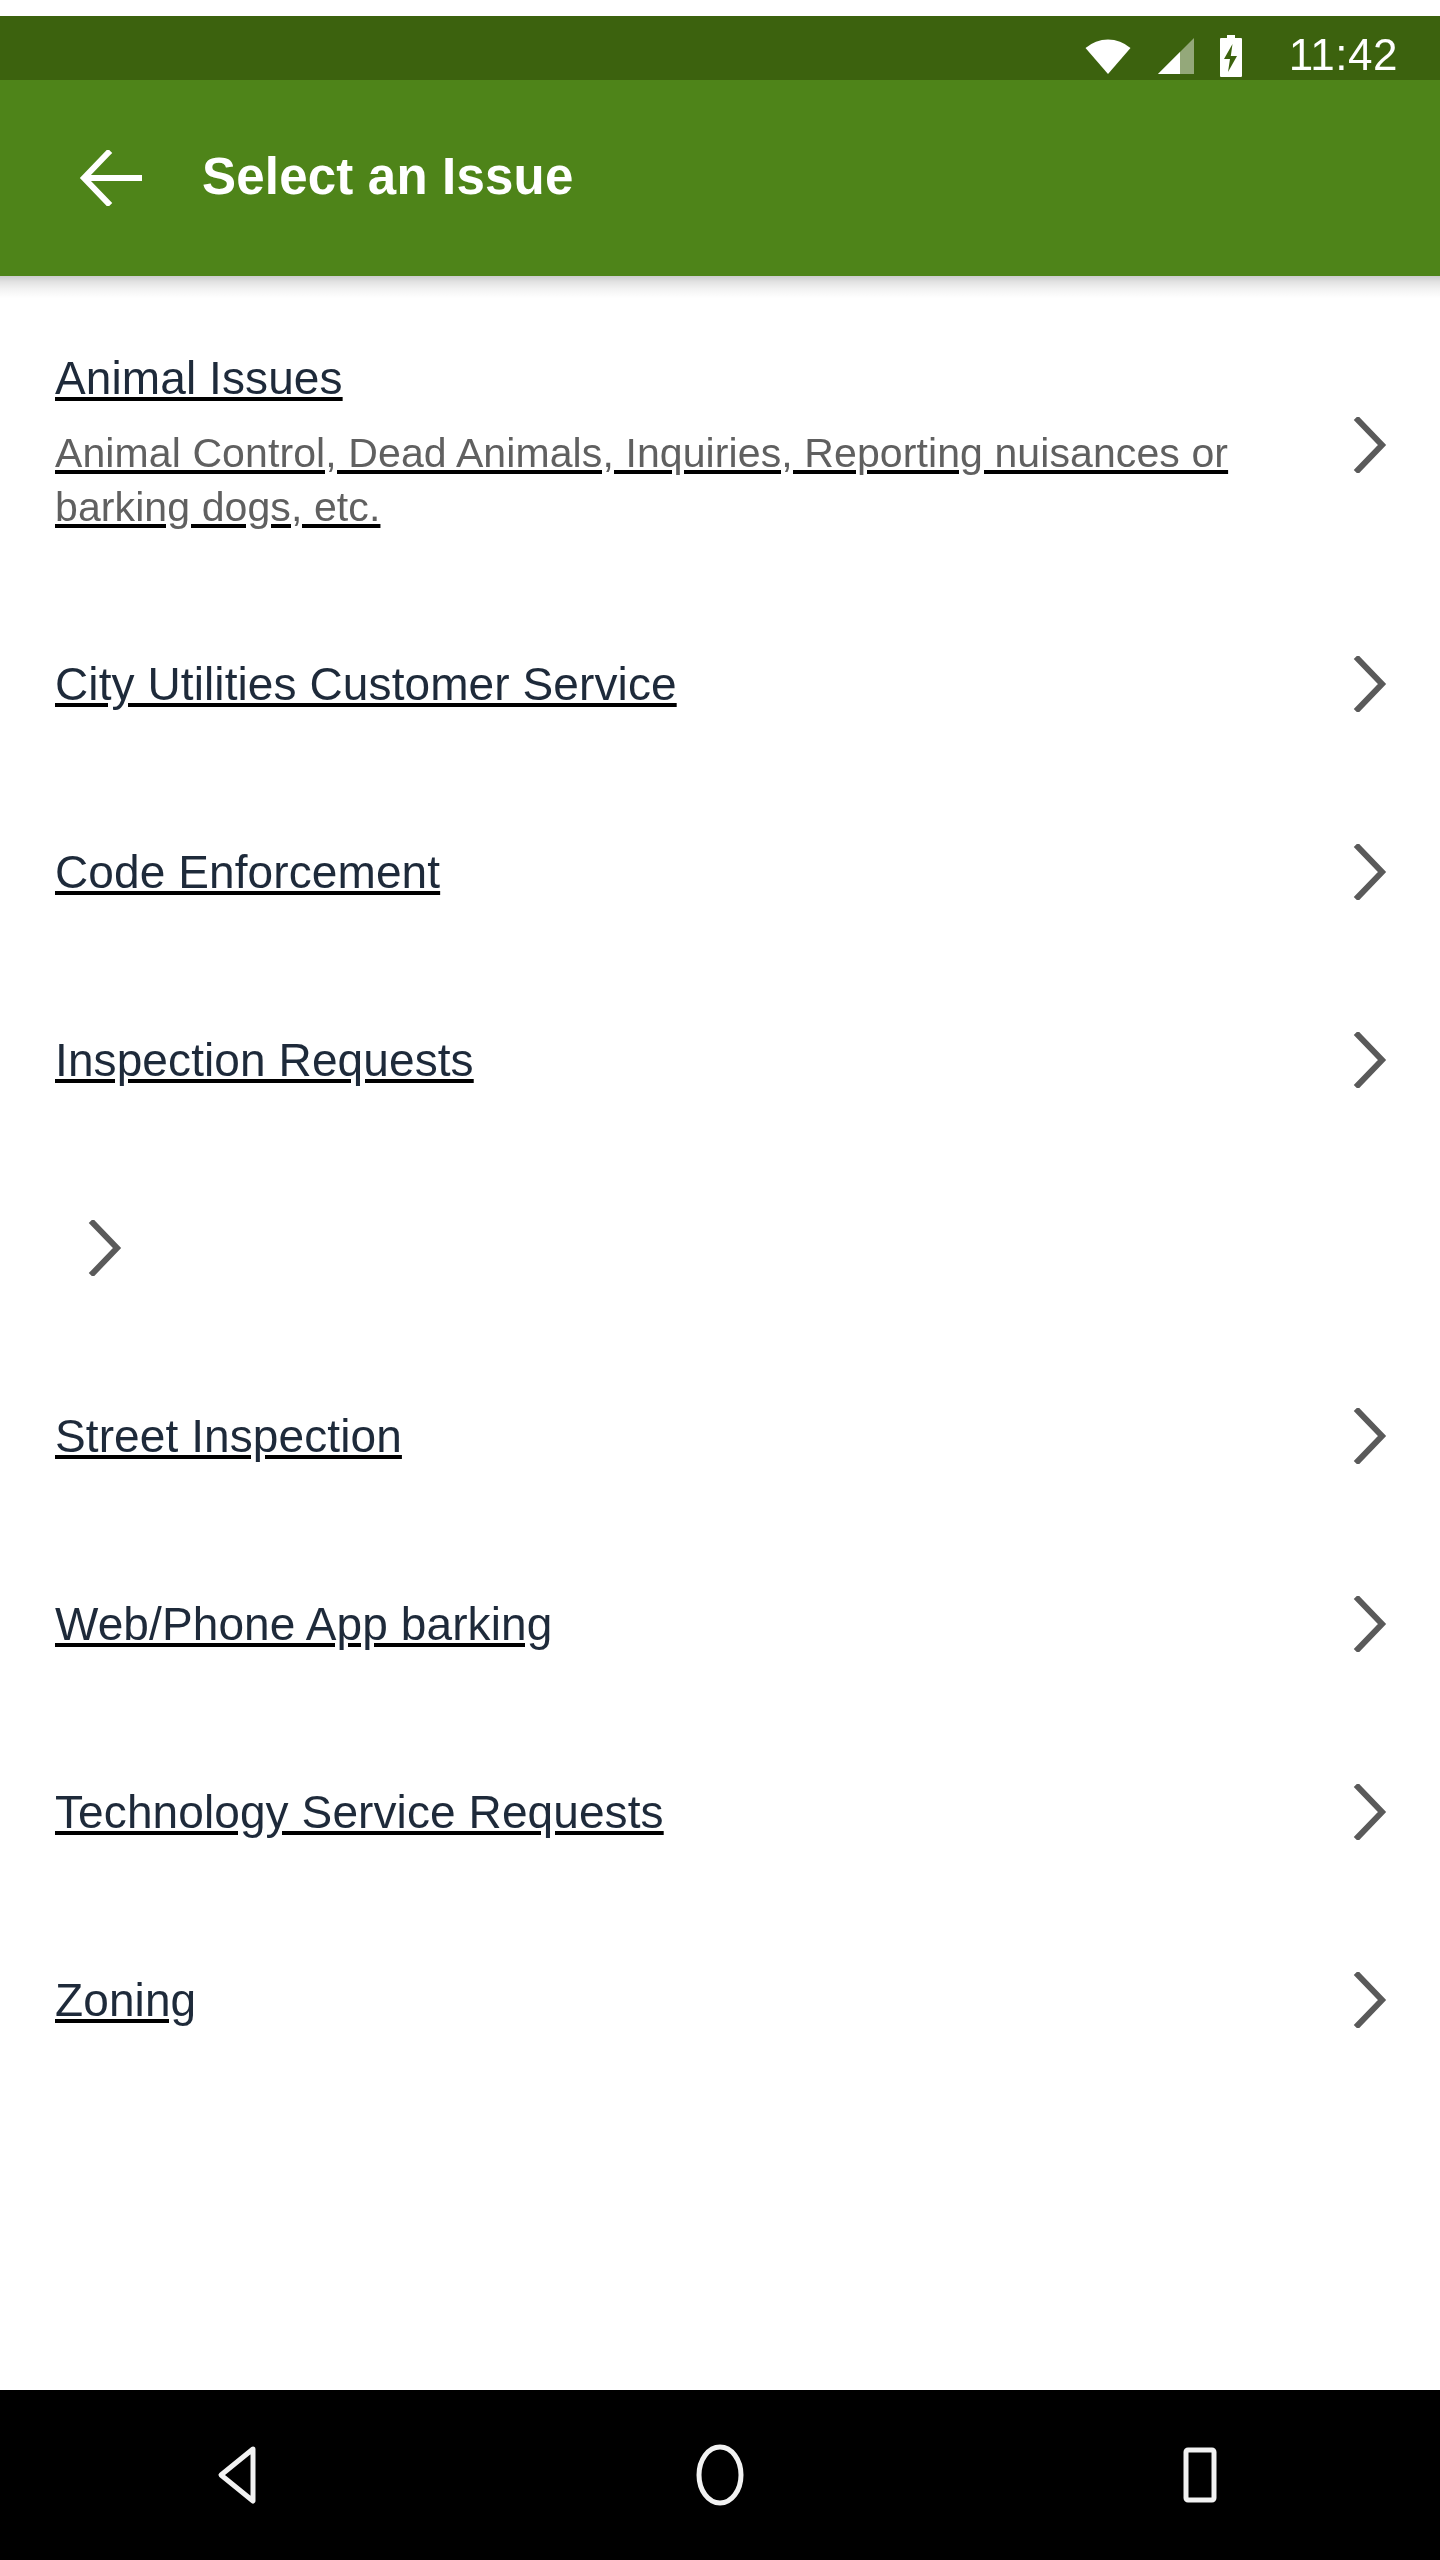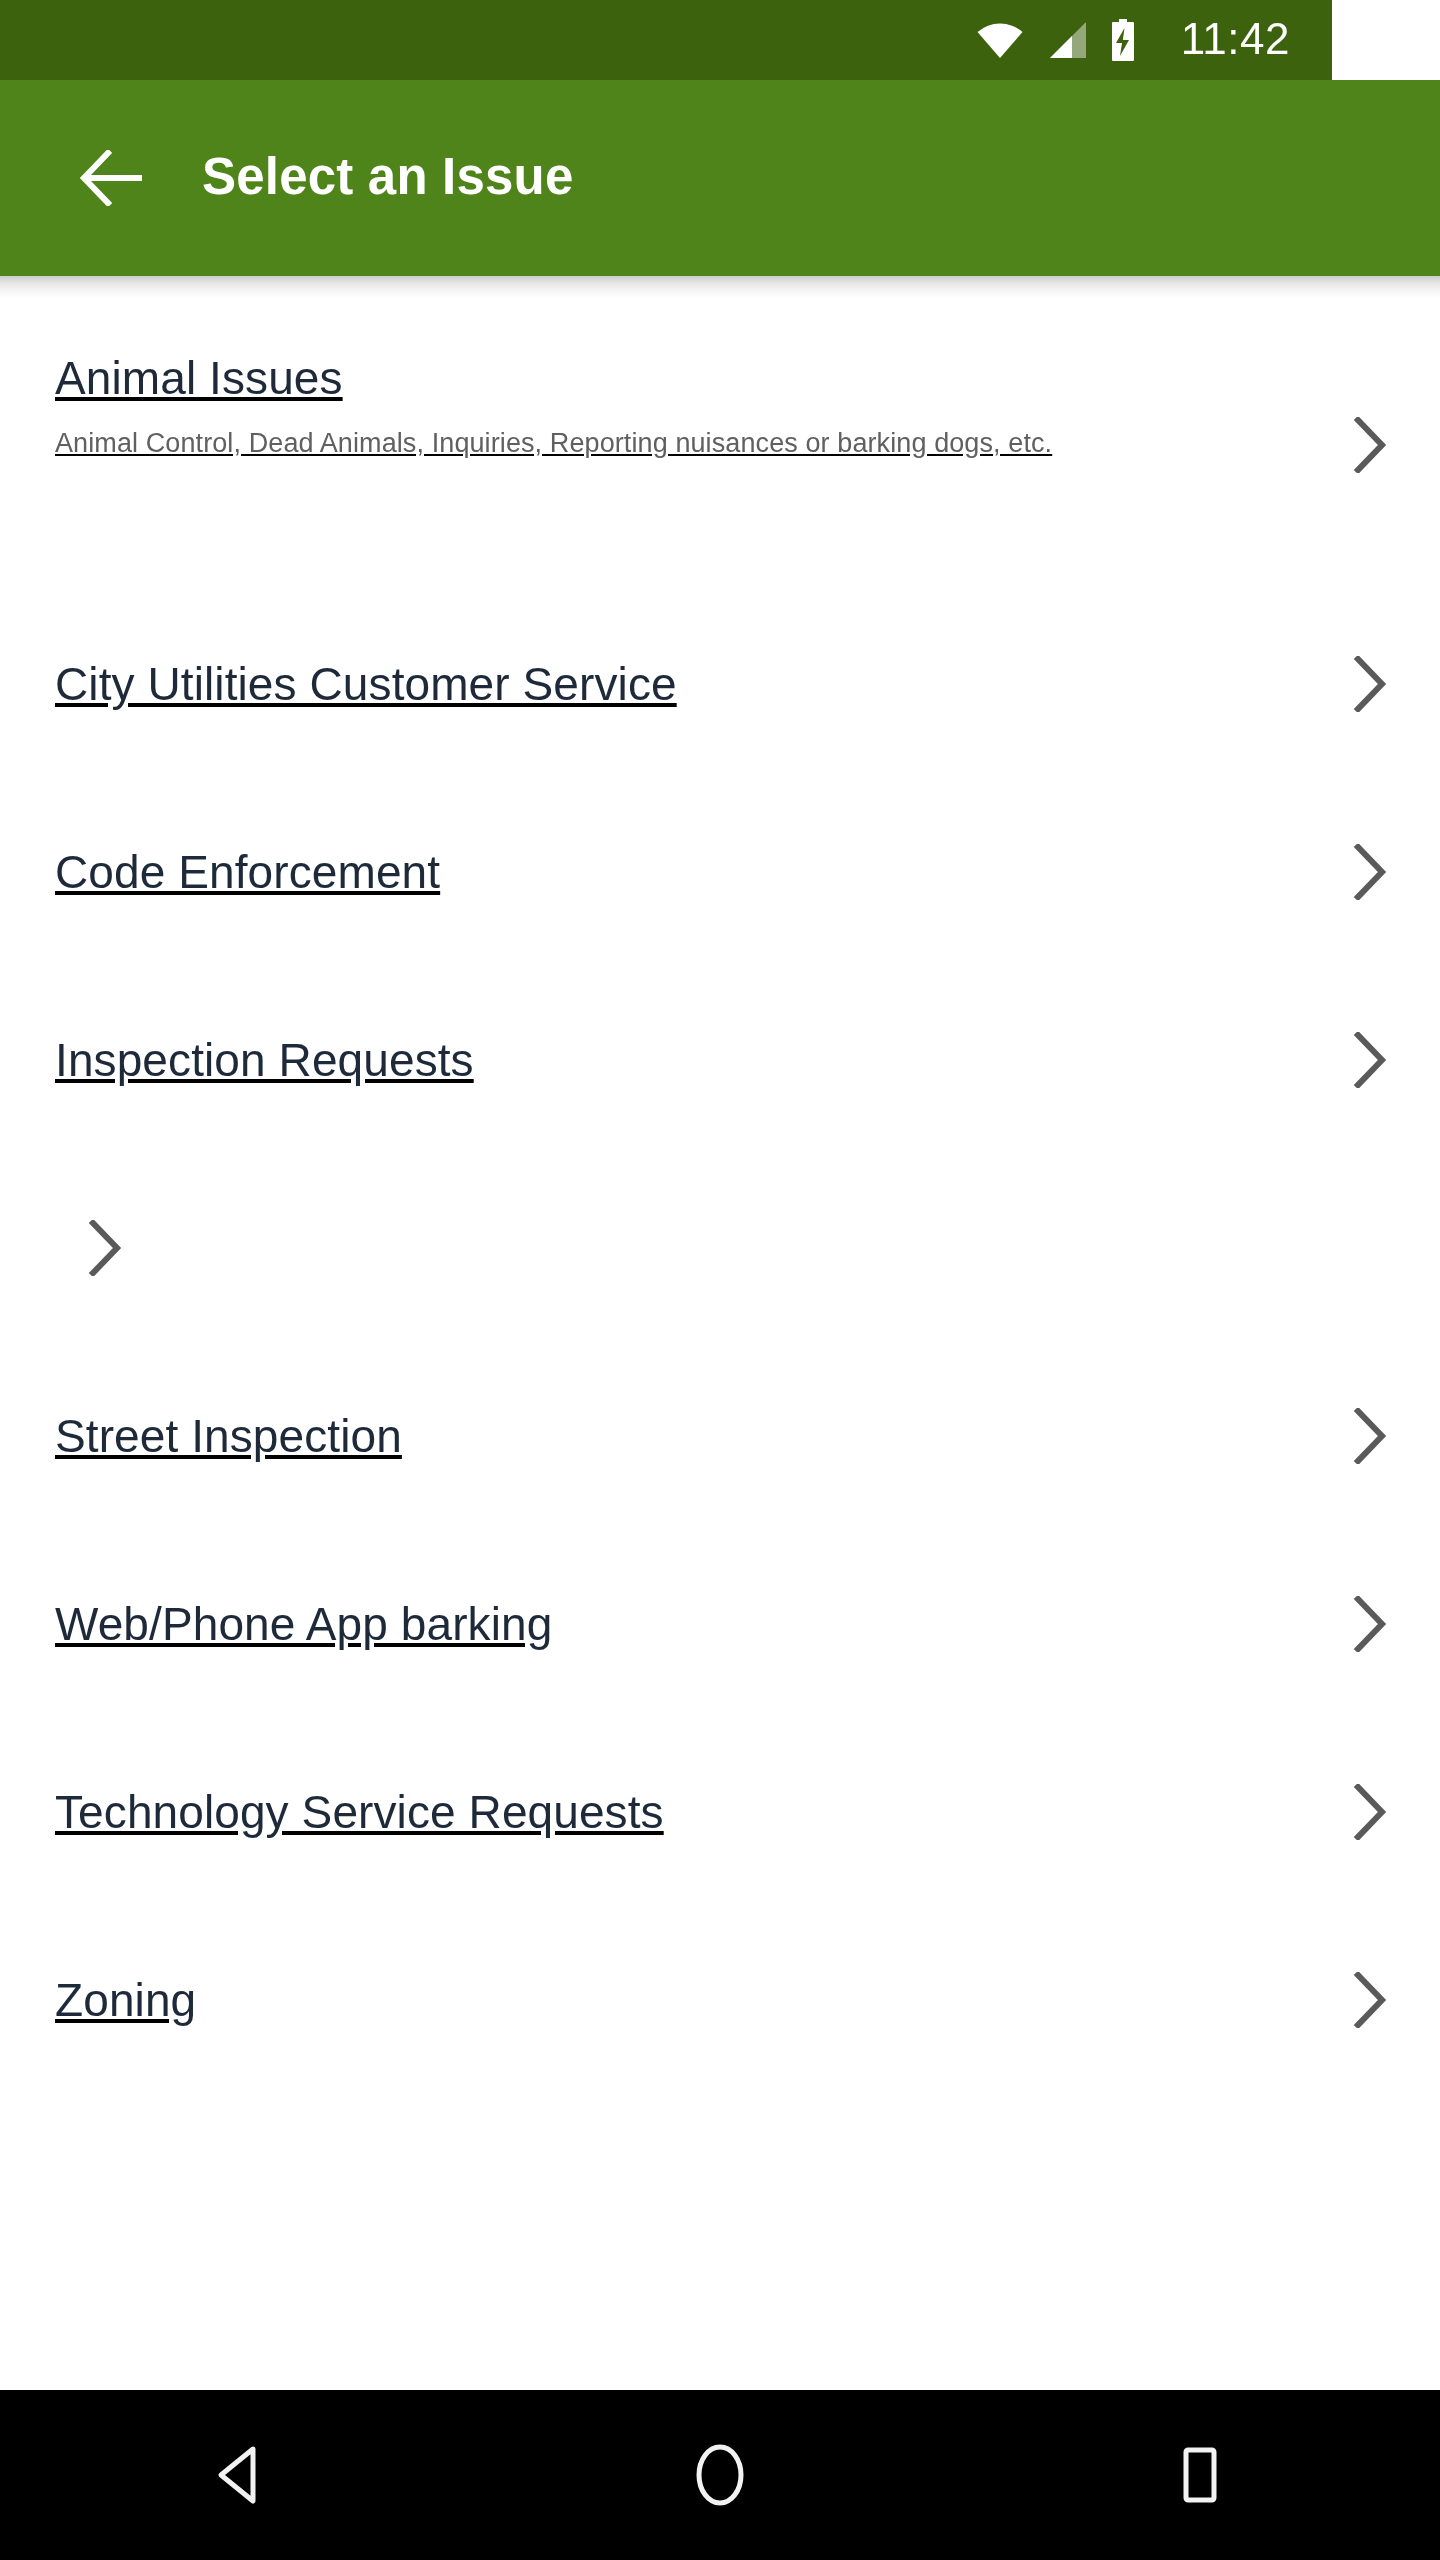--- a/index.html
+++ b/index.html
@@ -6,22 +6,22 @@
   html, body {
     width:1440px; height:2560px;
     background:#ffffff;
     font-family:"Liberation Sans", sans-serif;
     overflow:hidden;
   }
   #app { position:relative; width:1440px; height:2560px; background:#ffffff; }
 
   
   .statusbar {
-    position:absolute; top:0; left:0;
-    width:1332px; height:80px;
+    position:absolute; top:16px; left:0;
+    width:1440px; height:80px;
     background:#3c620e;
     display:flex; align-items:center; justify-content:flex-end;
     padding-right:42px;
   }
   .status-icons { display:flex; align-items:center; gap:22px; }
   .si { display:block; }
   .status-time {
     color:#ffffff;
     font-size:44px;
     font-weight:400;
@@ -93,21 +93,21 @@
   .row-text { flex:1; min-width:0; }
   .row-title {
     color:#1e2a3a;
     font-size:46px;
     font-weight:400;
     line-height:1.1;
     letter-spacing:0.1px;
   }
   .row-sub {
     color:#606060;
-    font-size:27px;
+    font-size:41px;
     font-weight:400;
     line-height:1.32;
     margin-top:22px;
     max-width:1210px;
     letter-spacing:0.1px;
   }
   .chev {
     flex:0 0 auto;
     width:60px; height:60px;
     display:flex; align-items:center; justify-content:center;

